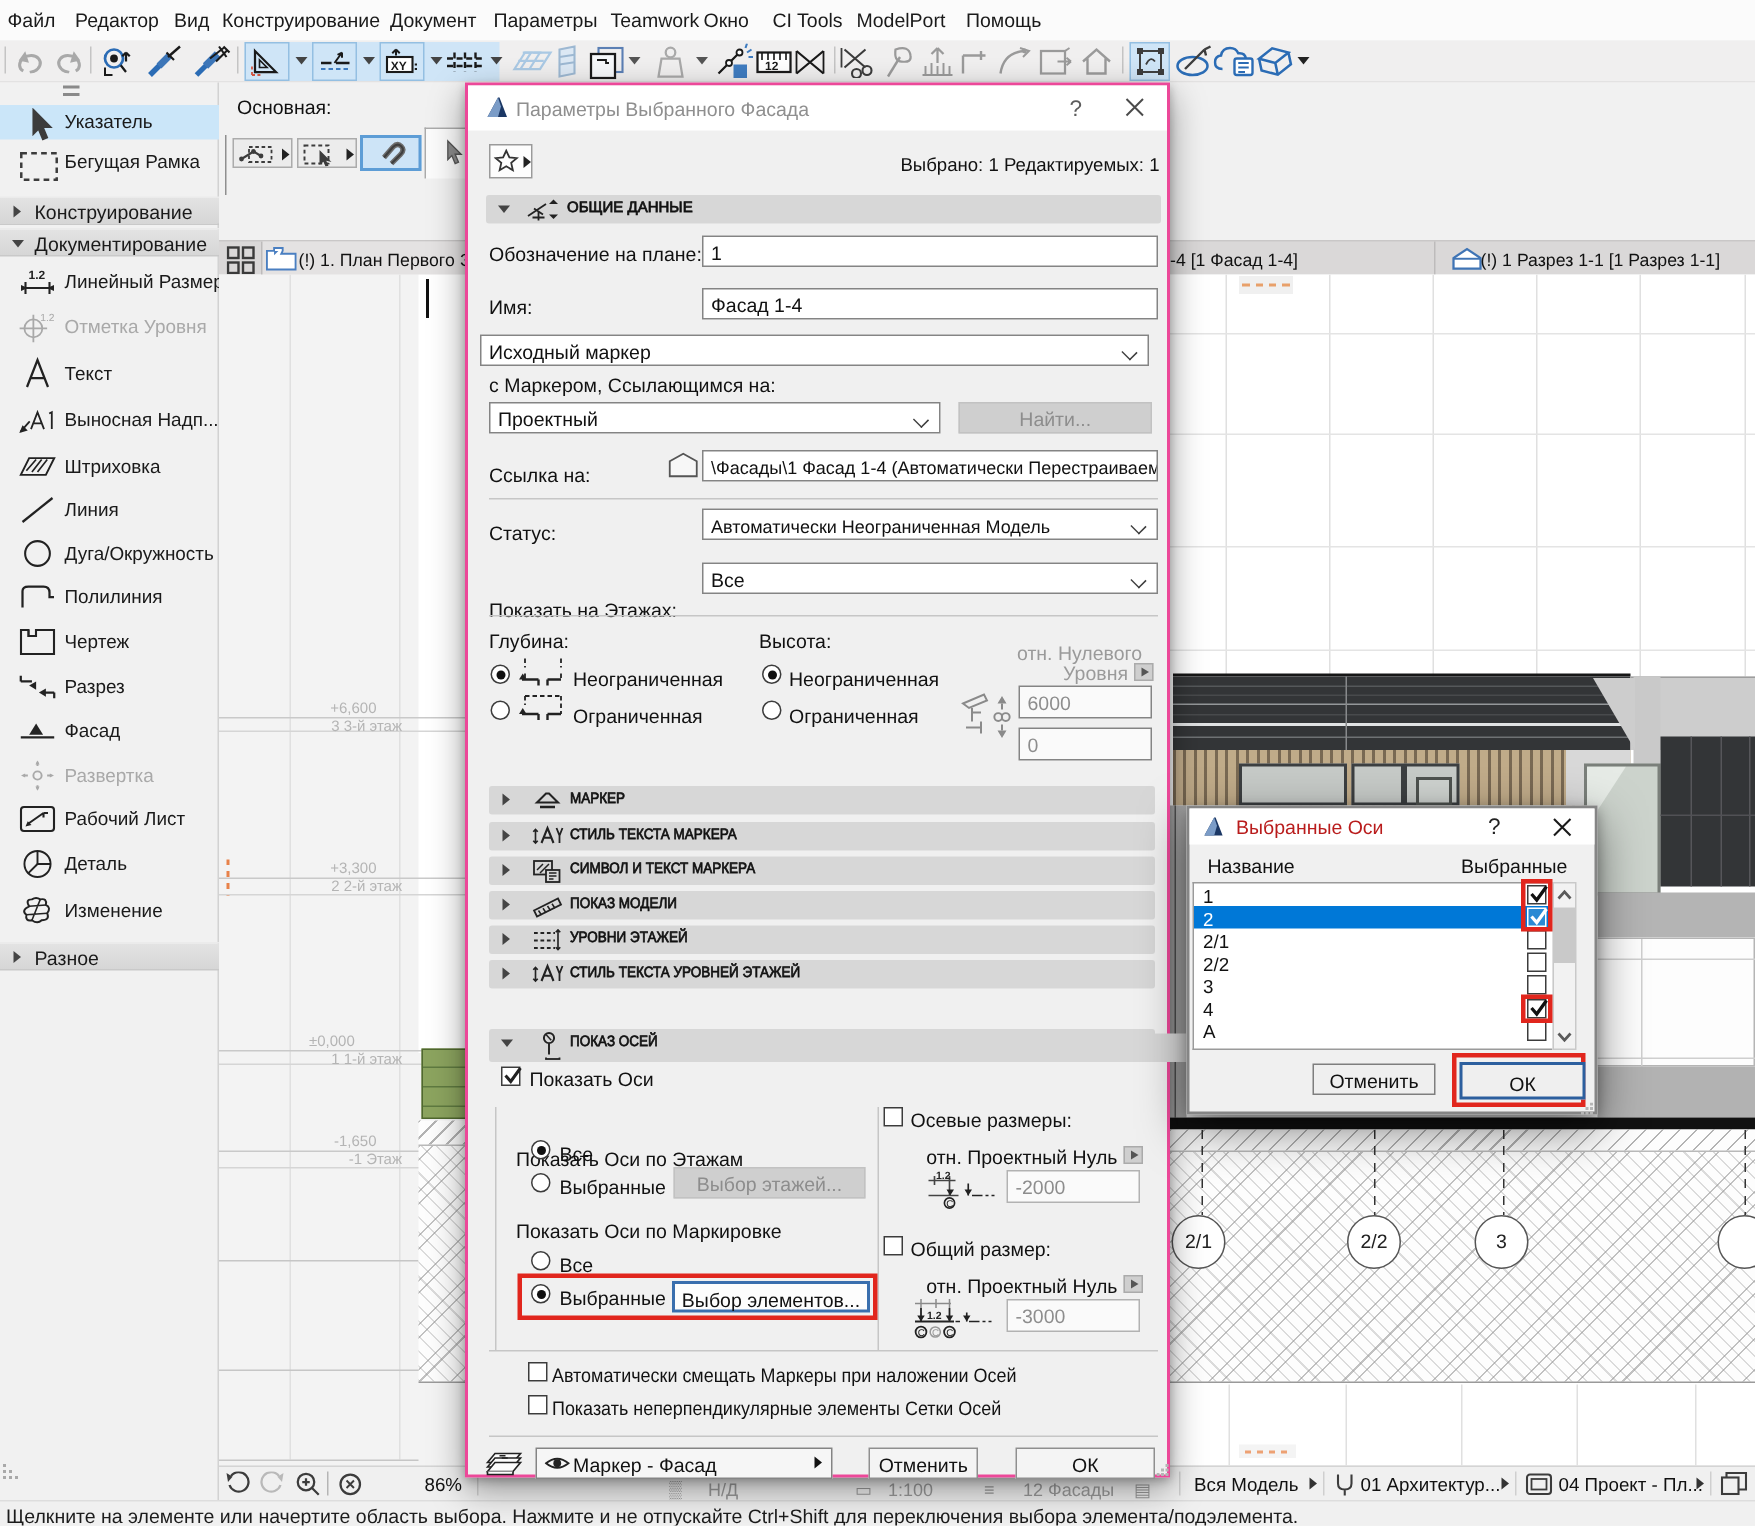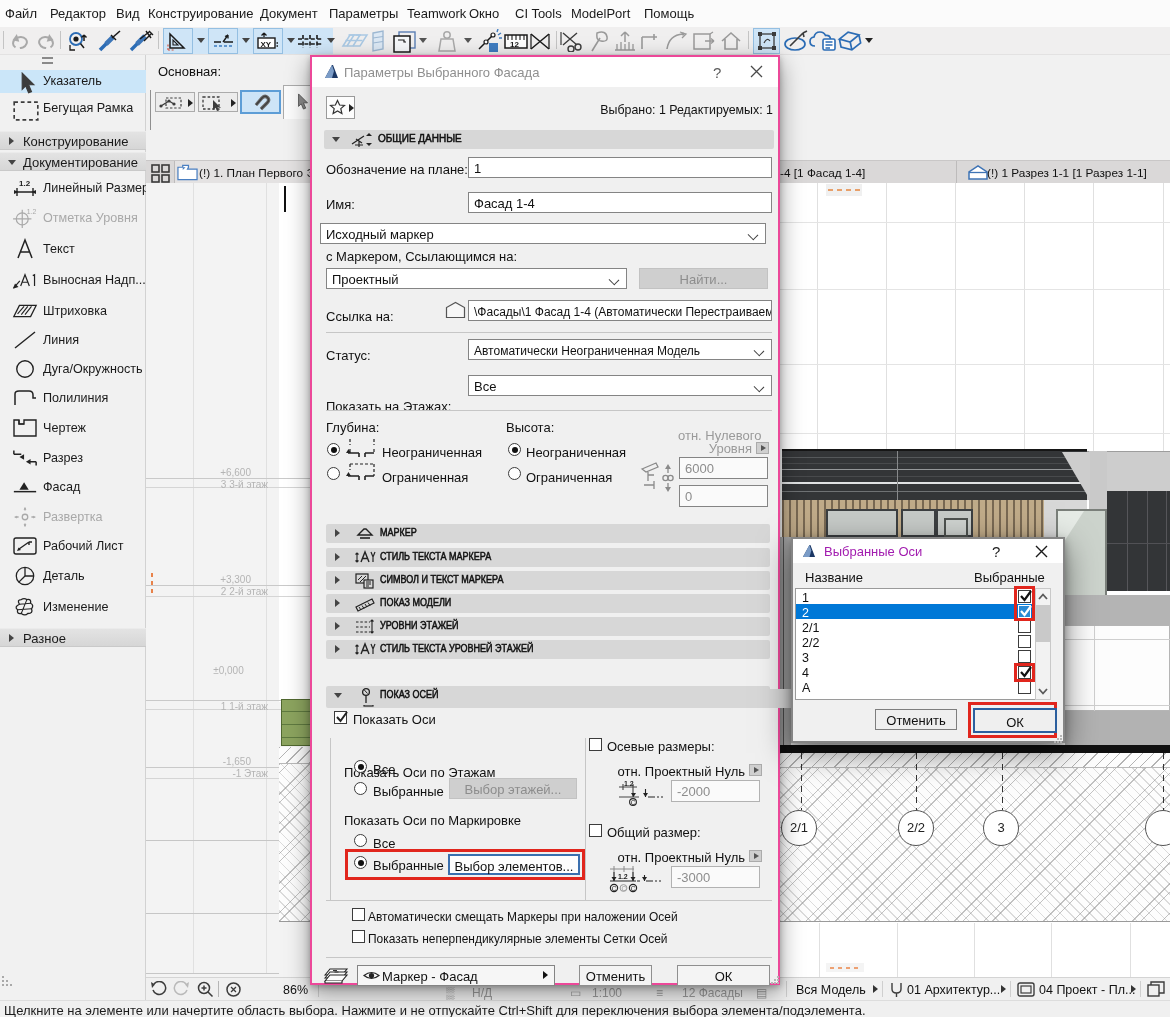--- a/index.html
+++ b/index.html
@@ -436,21 +436,21 @@
   <div class="hline" style="left:0; top:295px; width:169px; background:#c9c9c9;"></div>
   <div class="hline" style="left:0; top:304px; width:169px; background:#d5d5d5;"></div>
   <div class="storylab" style="left:60px; top:284px; width:45px; text-align:right;">+6,600</div>
   <div class="storylab" style="left:60px; top:296px; width:62px; text-align:right;">3 3-й этаж</div>
   <div class="hline" style="left:0; top:402px; width:169px; background:#c9c9c9;"></div>
   <div class="hline" style="left:0; top:413px; width:169px; background:#d5d5d5;"></div>
   <div class="storylab" style="left:60px; top:391px; width:45px; text-align:right;">+3,300</div>
   <div class="storylab" style="left:60px; top:403px; width:62px; text-align:right;">2 2-й этаж</div>
   <div class="hline" style="left:0; top:517px; width:169px; background:#c9c9c9;"></div>
   <div class="hline" style="left:0; top:526px; width:169px; background:#d5d5d5;"></div>
-  <div class="storylab" style="left:60px; top:482px; width:45px; text-align:center;">±0,000</div>
+  <div class="storylab" style="left:60px; top:506px; width:45px; text-align:left;">±0,000</div>
   <div class="storylab" style="left:60px; top:518px; width:62px; text-align:right;">1 1-й этаж</div>
   <div class="hline" style="left:0; top:584px; width:169px; background:#c9c9c9;"></div>
   <div class="hline" style="left:0; top:595px; width:169px; background:#d5d5d5;"></div>
   <div class="storylab" style="left:60px; top:573px; width:45px; text-align:right;">-1,650</div>
   <div class="storylab" style="left:60px; top:585px; width:62px; text-align:right;">-1 Этаж</div>
   <div class="hline" style="left:0; top:657px; width:133px;"></div>
   <div class="hline" style="left:0; top:730px; width:133px;"></div>
   <div class="hline" style="left:0; top:790px; width:133px;"></div>
   <div class="abs" style="left:5px; top:390px; width:2px; height:24px; background:repeating-linear-gradient(#e8824a 0 4px, transparent 4px 8px);"></div>
   <div class="abs" style="left:138px; top:3px; width:2px; height:26px; background:#111;"></div>
@@ -840,21 +840,21 @@
       </g>
     </svg>
 </div>
 
 <div id="axesdlg" class="dialog" style="left:791px; top:537px; width:274px; height:206px; border-color:#858585; box-shadow:0 10px 30px rgba(0,0,0,.5), 0 3px 8px rgba(0,0,0,.3);">
   <div class="titlebar" style="height:24px;"></div>
   <svg class="abs" style="left:9px;top:5px;" width="14" height="14" viewBox="0 0 15 15">
       <path d="M1 14 L8 1 L9 1 L14 14 Z" fill="#1b3764"></path>
       <path d="M1 14 L8 1 L10 7 L8 14 Z" fill="#7b9cc7"></path>
     </svg>
-  <div class="dlg-title" style="left:31px; top:5px; color:#a21caf;">Выбранные Оси</div>
+  <div class="dlg-title" style="left:31px; top:5px; color:#b91c1c;">Выбранные Оси</div>
   <div class="dlg-q" style="left:199px; top:4px; color:#222;">?</div>
   <svg class="abs" style="left:242px; top:6px;" width="13" height="13" viewBox="0 0 13 13">
       <path d="M1 1 L12 12 M12 1 L1 12" stroke="#1a1a1a" stroke-width="1.4"></path>
     </svg>
   <div class="lab" style="left:12px; top:31px;">Название</div>
   <div class="lab" style="left:181px; top:31px;">Выбранные</div>
   <div class="abs" style="left:2px; top:49px; width:240px; height:112px; background:#fff; border:1px solid #9a9a9a; border-right:none;"></div>
   <div class="lab" style="left:9px; top:52px; font-size:12.5px;">1</div>
   <div class="abs" style="left:3px; top:65px; width:238px; height:15px; background:#0078d7;"></div>
   <div class="lab" style="left:9px; top:67px; font-size:12.5px; color:#fff;">2</div>

